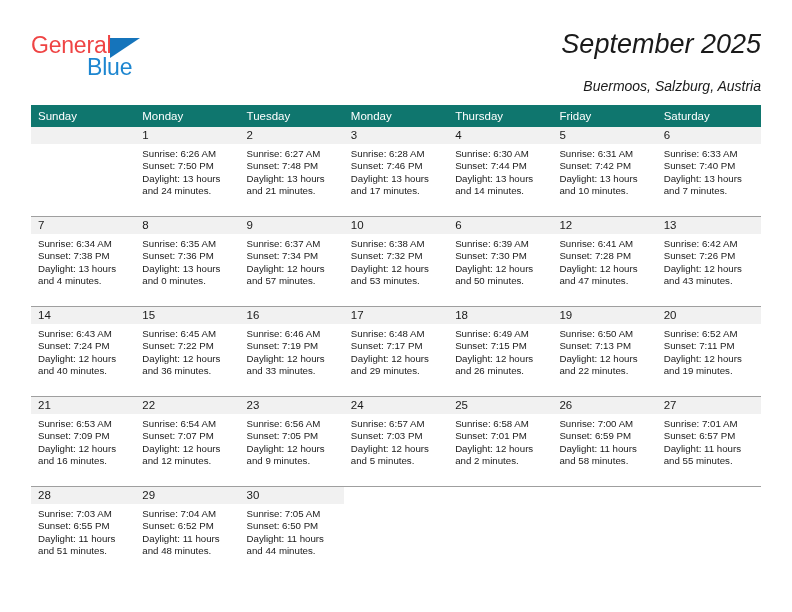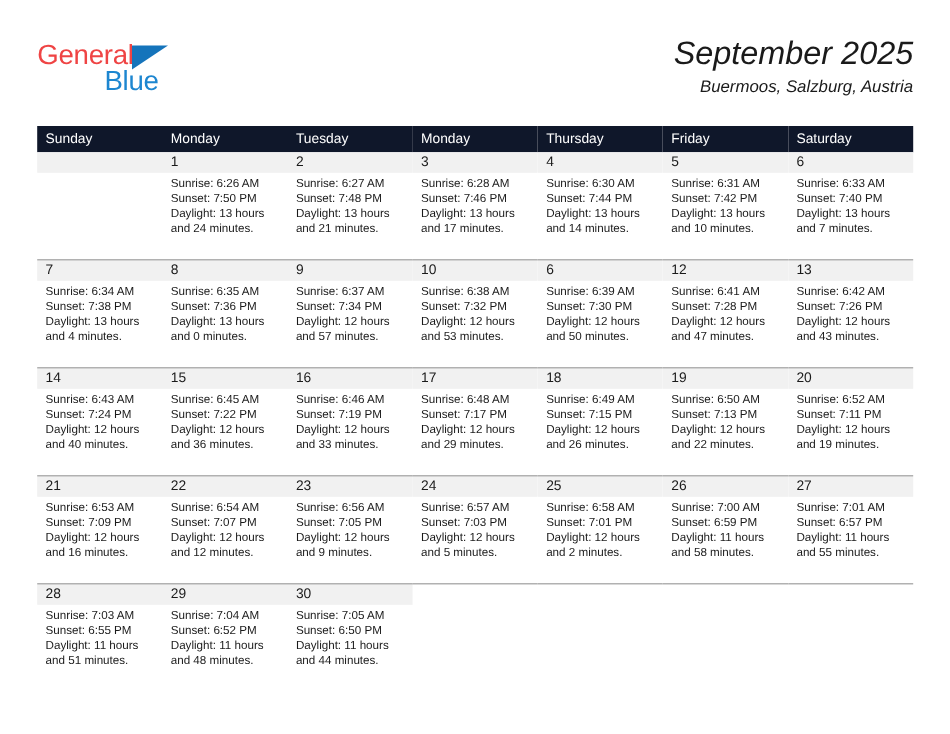--- a/index.html
+++ b/index.html
@@ -73,35 +73,35 @@
   .cal-title {
     font-size: 27px;
     color: #1a1a1a;
     line-height: 32px;
     white-space: nowrap;
   }
   .cal-subtitle {
     font-size: 14px;
     color: #1a1a1a;
     line-height: 20px;
-    margin-top: 2px;
+    margin-top: 16px;
     white-space: nowrap;
   }
 
   
   .calendar {
     position: absolute;
     left: 31px;
     top: 105px;
     width: 730px;
     border-collapse: collapse;
     table-layout: fixed;
   }
   .calendar th {
-    background: #0f172a;
+    background: #0f766e;
     color: #ffffff;
     font-size: 11.5px;
     font-weight: normal;
     text-align: left;
     padding: 5px 0 5px 7px;
     height: 10px;
     border: none;
   }
   .calendar td {
     vertical-align: top;

